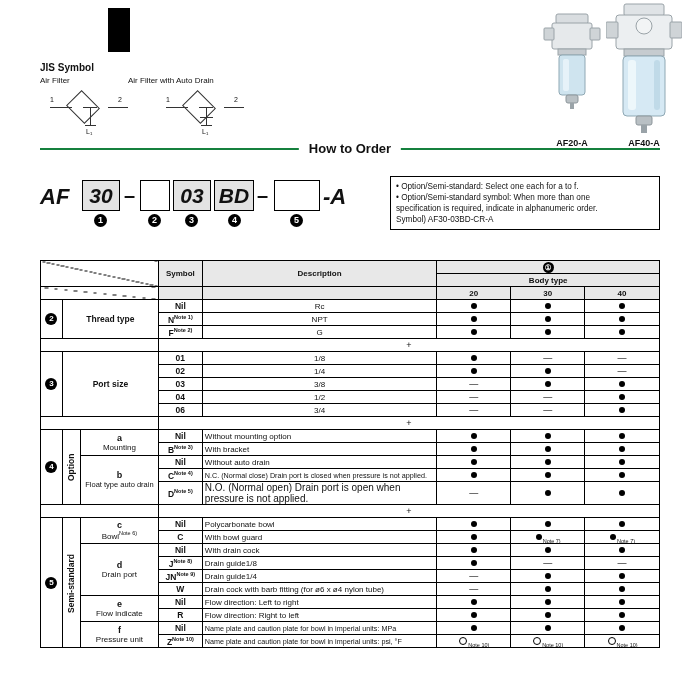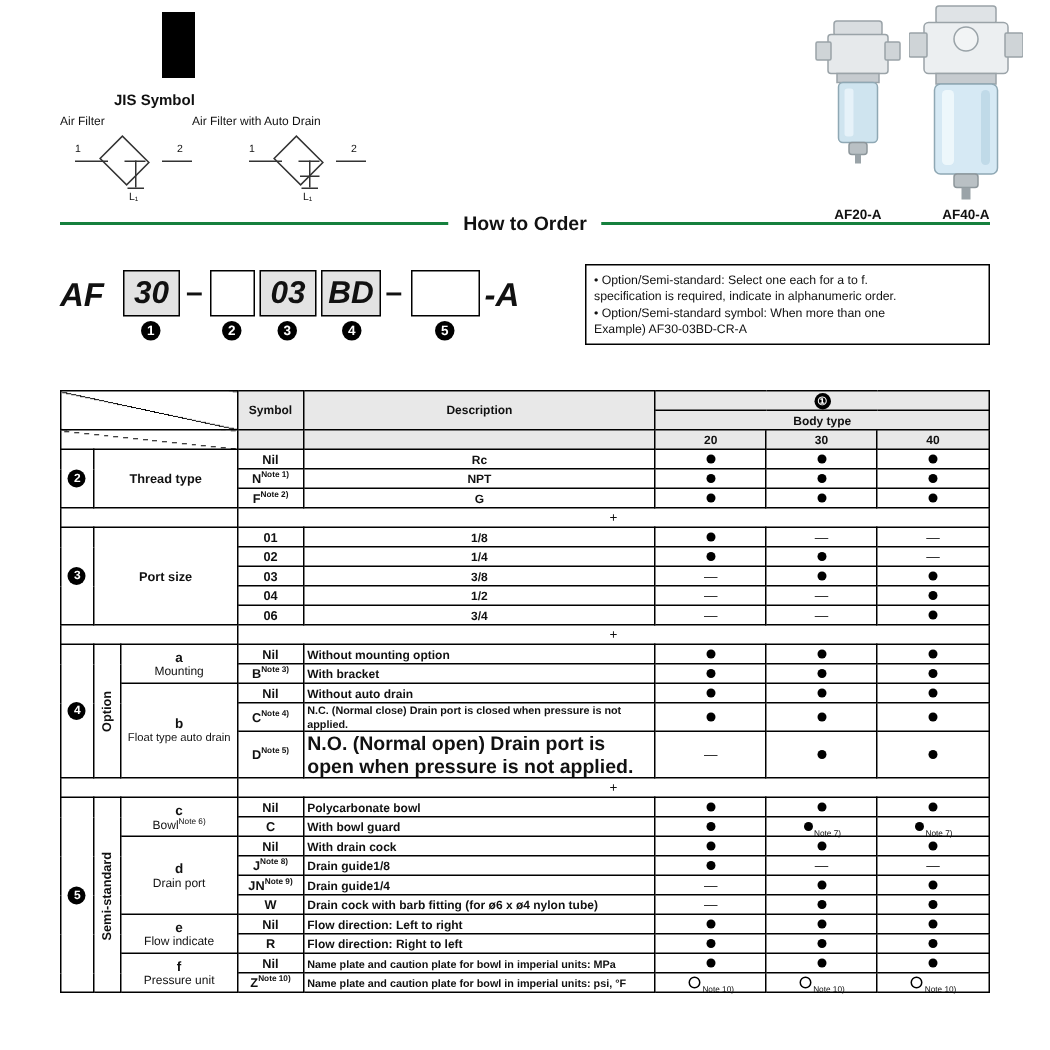--- a/index.html
+++ b/index.html
@@ -34,21 +34,21 @@
     font-family:"Liberation Sans", sans-serif;
   }
 
   
   .jis {
     position:absolute;
     left:40px; top:62px;
     width:260px;
     font-size:8.5px;
   }
-  .jis-title { font-weight:bold; font-size:10px;margin-left:36px; }
+  .jis-title { font-weight:bold; font-size:10px; }
   .jis-sub1 { position:absolute; left:0px; top:14px; font-size:8px; }
   .jis-sub2 { position:absolute; left:88px; top:14px; font-size:8px; }
 
   .sym { position:absolute; }
   .sym .box {
     position:absolute;
     width:26px; height:22px;
     border:1px solid #333;
     transform:rotate(45deg);
   }
@@ -167,21 +167,21 @@
   .vert {
     writing-mode:vertical-rl;
     transform:rotate(180deg);
     text-align:center;
     white-space:nowrap;
     font-weight:bold;
     font-size:8.5px;
     padding:0;
   }
   .symcell { text-align:center; font-weight:bold; font-size:8.5px; }
-  .desc { font-size:8px; padding-left:4px;font-weight:bold; }
+  .desc { font-size:8px; padding-left:4px; }
   .dot::after {
     content:"";
     display:inline-block;
     width:6px; height:6px;
     border-radius:50%;
     background:#000;
     vertical-align:middle;
   }
   .ocirc::after {
     content:"";
@@ -319,23 +319,23 @@
 
   <div class="onum" style="left:54px; top:34px;">1</div>
   <div class="onum" style="left:108px; top:34px;">2</div>
   <div class="onum" style="left:145px; top:34px;">3</div>
   <div class="onum" style="left:188px; top:34px;">4</div>
   <div class="onum" style="left:250px; top:34px;">5</div>
 </div>
 
 <div class="notebox">
   <div>• Option/Semi-standard: Select one each for a to f.</div>
+  <div>• Option/Semi-standard symbol: When more than one</div>
   <div>specification is required, indicate in alphanumeric order.</div>
-  <div>• Option/Semi-standard symbol: When more than one</div>
-  <div>Example) AF30-03BD-CR-A</div>
+  <div>Symbol) AF30-03BD-CR-A</div>
 </div>
 
 <table class="spec">
   <colgroup>
     <col style="width:22px">
       <col style="width:18px">
       <col style="width:78px">
     <col style="width:44px">
       <col style="width:235px">
     <col style="width:74px">
@@ -469,21 +469,21 @@
   </tr>
   <tr>
     <td class="symcell"><span>C</span><span class="note-sup">Note 4)</span></td>
     <td class="desc" style="font-size:7.2px;">N.C. (Normal close) Drain port is closed when pressure is not applied.</td>
     <td class="center dot"></td>
     <td class="center dot"></td>
     <td class="center dot"></td>
   </tr>
   <tr>
     <td class="symcell"><span>D</span><span class="note-sup">Note 5)</span></td>
-    <td class="desc" style="font-size:13px;">N.O. (Normal open) Drain port is open when pressure is not applied.</td>
+    <td class="desc" style="font-size:10px;">N.O. (Normal open) Drain port is open when pressure is not applied.</td>
     <td class="dash-cell">—</td>
     <td class="center dot"></td>
     <td class="center dot"></td>
   </tr>
 
   <tr class="plusrow">
     <td colspan="3"></td>
         <td colspan="5">+</td>
   </tr>
 

